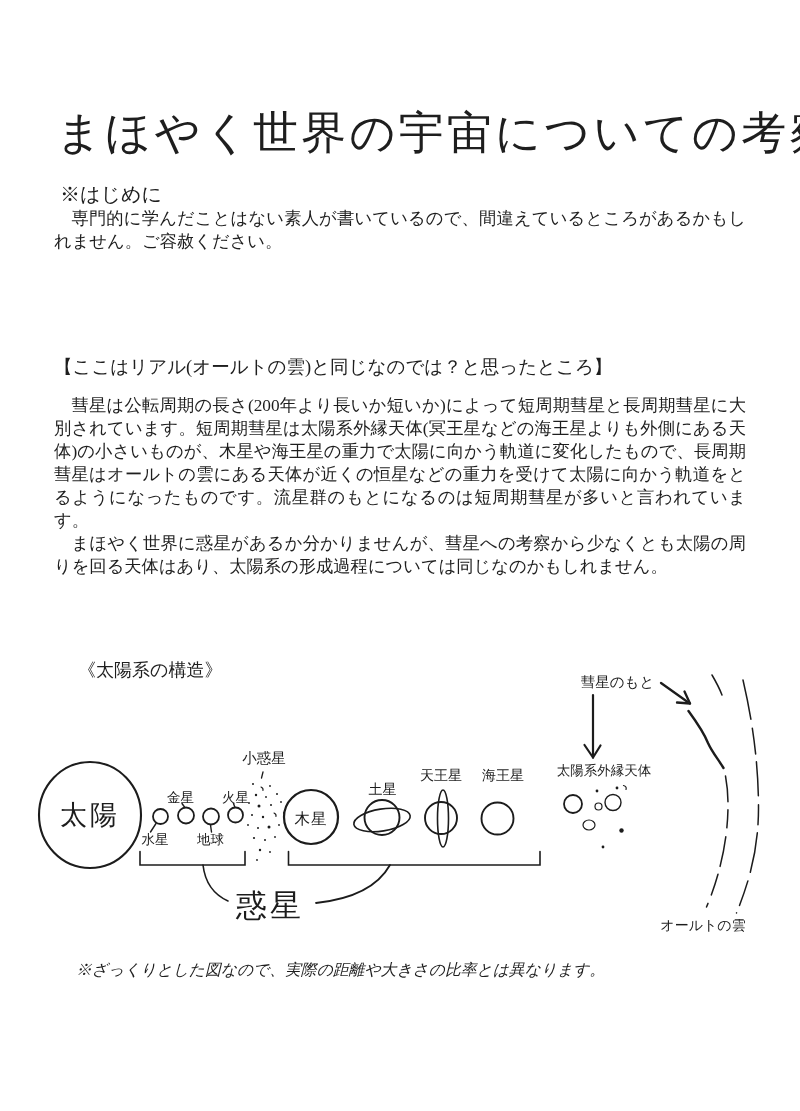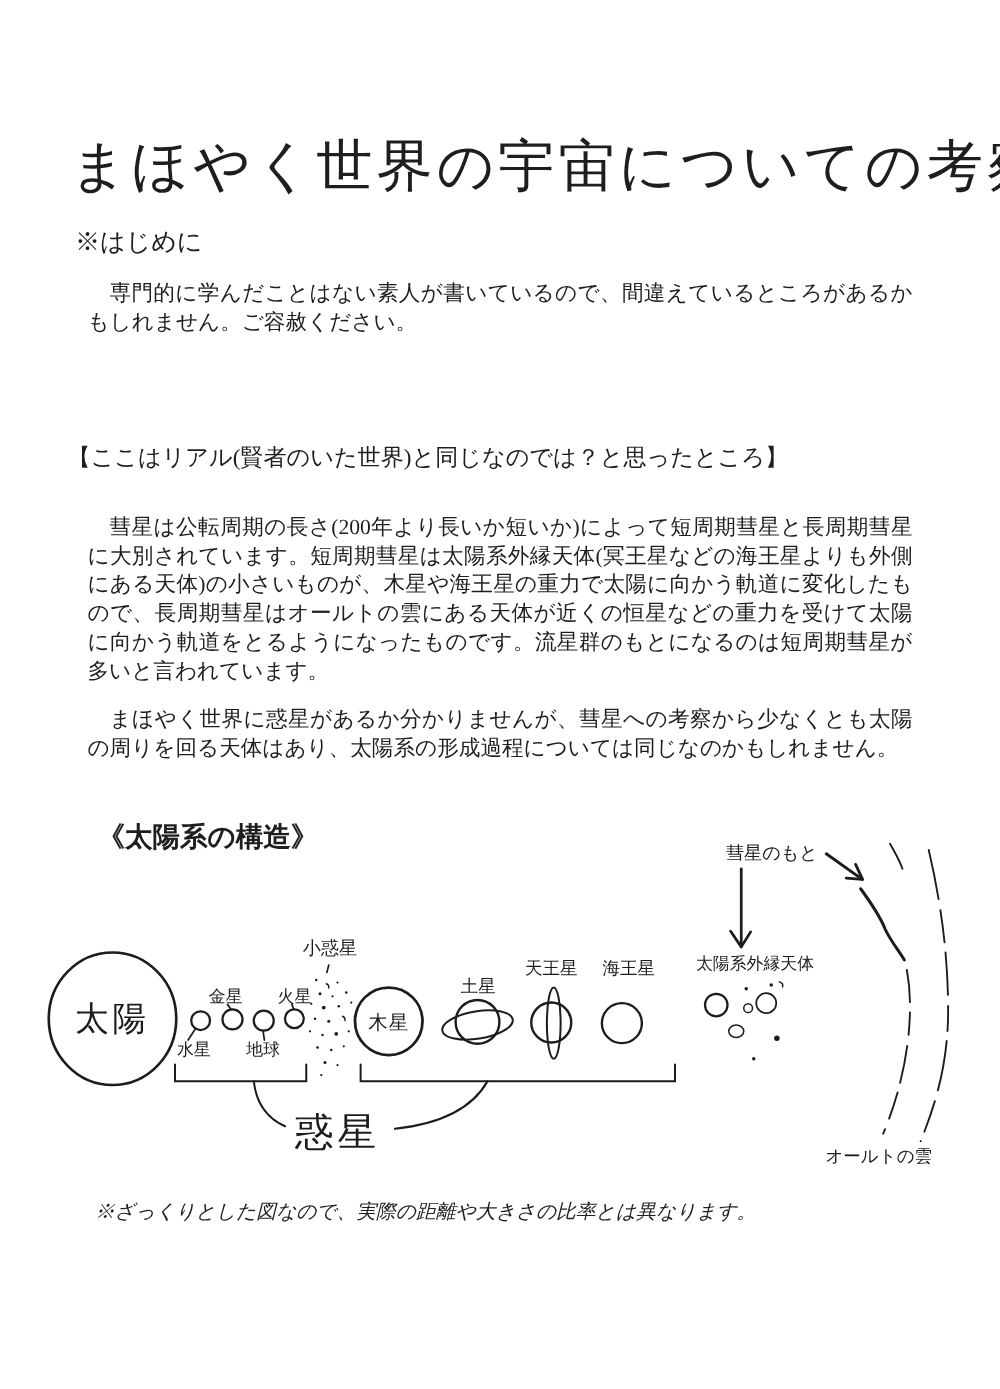--- a/index.html
+++ b/index.html
@@ -21,34 +21,34 @@
   }
   #intro-heading{
     left:60px;top:182px;
     font-size:20px;line-height:24px;
   }
   #intro-block{
     left:54px;top:207px;width:692px;
     font-size:17.3px;line-height:23.2px;
     text-align:justify;
   }
-  #intro-block p, #body-block p{margin:16px;}
+  #intro-block p, #body-block p{margin:0;}
   #section-heading{
     left:54px;top:355px;width:700px;
     font-size:18.5px;line-height:25px;
     white-space:nowrap;
   }
   #body-block{
     left:54px;top:394px;width:692px;
     font-size:17.3px;line-height:23px;
     text-align:justify;
   }
   #diagram-heading{
     left:78px;top:659px;
-    font-size:22px;line-height:22px;font-weight:bold;
+    font-size:18px;line-height:22px;
   }
   #diagram-svg{left:0;top:645px;}
   #diagram-note{
     left:76px;top:959px;
     font-size:15.8px;line-height:21px;font-style:italic;
   }
   svg text{
     font-family:"Liberation Serif","DejaVu Serif",serif;
     fill:#1c1c1c;
   }
@@ -57,21 +57,21 @@
 <body>
 
 <h1 id="doc-title" class="abs">まほやく世界の宇宙についての考察</h1>
 
 <div id="intro-heading" class="abs">※はじめに</div>
 
 <div id="intro-block" class="abs">
   <p>　専門的に学んだことはない素人が書いているので、間違えているところがあるかもしれません。ご容赦ください。</p>
 </div>
 
-<div id="section-heading" class="abs">【ここはリアル(賢者のいた世界)と同じなのでは？と思ったところ】</div>
+<div id="section-heading" class="abs">【ここはリアル(オールトの雲)と同じなのでは？と思ったところ】</div>
 
 <div id="body-block" class="abs">
   <p>　彗星は公転周期の長さ(200年より長いか短いか)によって短周期彗星と長周期彗星に大別されています。短周期彗星は太陽系外縁天体(冥王星などの海王星よりも外側にある天体)の小さいものが、木星や海王星の重力で太陽に向かう軌道に変化したもので、長周期彗星はオールトの雲にある天体が近くの恒星などの重力を受けて太陽に向かう軌道をとるようになったものです。流星群のもとになるのは短周期彗星が多いと言われています。</p>
   <p>　まほやく世界に惑星があるか分かりませんが、彗星への考察から少なくとも太陽の周りを回る天体はあり、太陽系の形成過程については同じなのかもしれません。</p>
 </div>
 
 <div id="diagram-heading" class="abs">《太陽系の構造》</div>
 
 <svg id="diagram-svg" class="abs" width="800" height="315" viewBox="0 0 800 315" fill="none" stroke="#1c1c1c" stroke-linecap="round">
 

